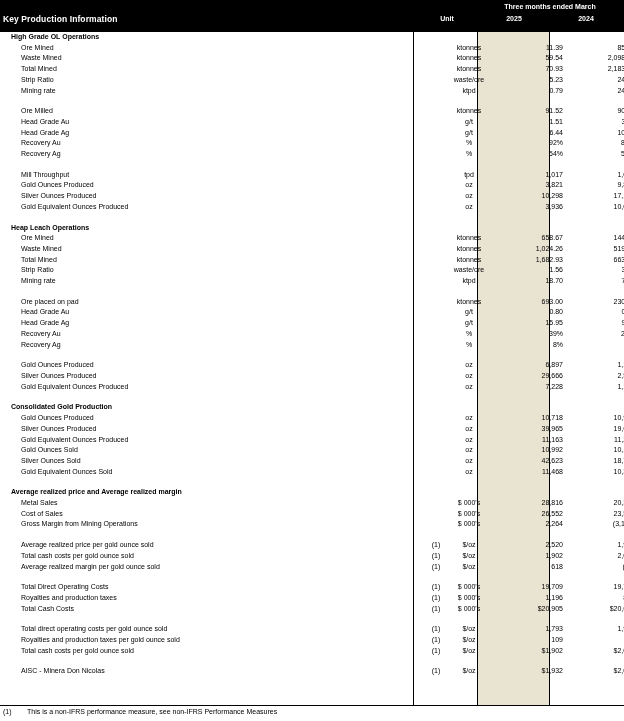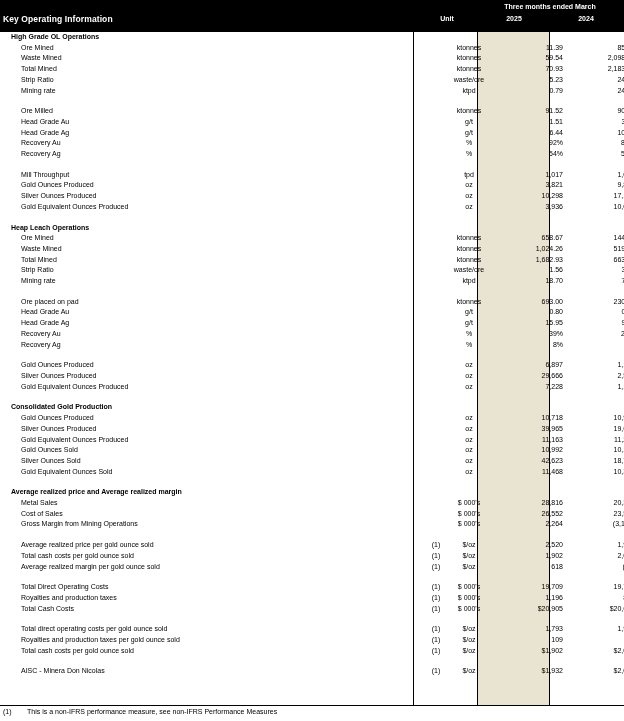--- a/index.html
+++ b/index.html
@@ -166,21 +166,21 @@
 <body>
 
 <div class="page">
 
   <div class="shade-col"></div>
   <div class="vline" style="left:413px;"></div>
   <div class="vline" style="left:477px;"></div>
   <div class="vline" style="left:549px;"></div>
 
   <div class="header-band"></div>
-  <div class="header-title">Key Operating Information</div>
+  <div class="header-title">Key Production Information</div>
   <div class="subtitle">Operating Data</div>
   <div class="header-unit">Unit</div>
   <div class="header-period">Three months ended March</div>
   <div class="header-y1">2025</div>
   <div class="header-y2">2024</div>
 
   <div class="table-wrap">
     <table class="main">
       <tbody id="table-body">
           <tr class="section">

